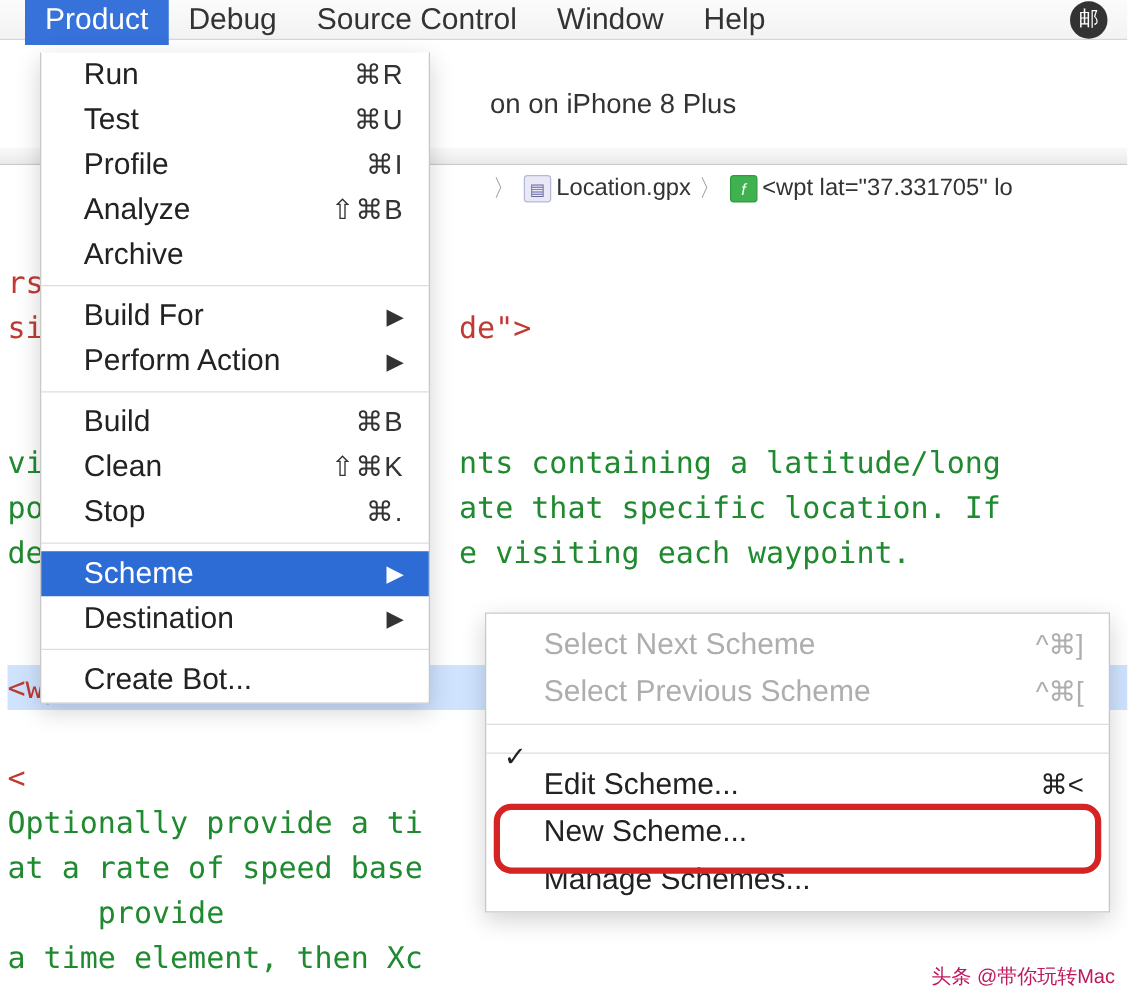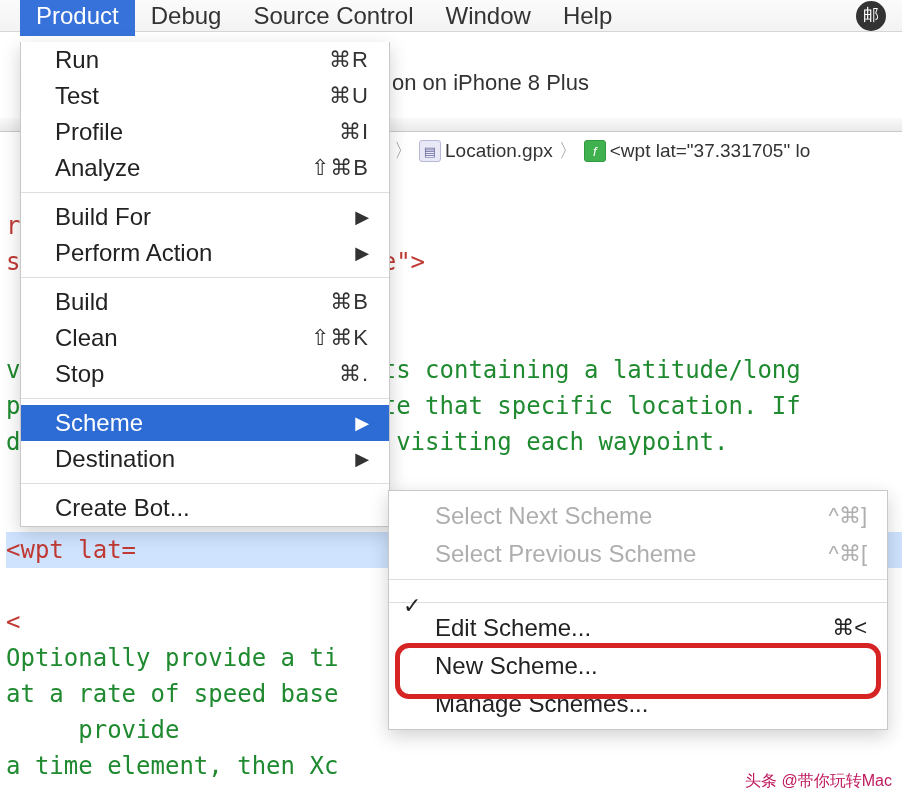--- a/index.html
+++ b/index.html
@@ -32,23 +32,23 @@
     }
     .menubar-spacer { flex: 1; }
     .menubar-icon {
       width: 30px; height: 30px; border-radius: 50%;
       background: #333; color: #fff; display: flex;
       align-items: center; justify-content: center;
       margin-right: 16px; font-size: 16px;
     }
     .dropdown {
       position: absolute;
-      left: 20px;
+      left: 32px;
       top: 42px;
-      width: 370px;
+      width: 312px;
       background: #fff;
       border: 1px solid #c8c8c8;
       border-top: none;
       box-shadow: 0 6px 18px rgba(0,0,0,0.18);
       font-size: 24px;
     }
     .dropdown .item {
       display: flex;
       align-items: center;
       padding: 4px 20px 4px 34px;
@@ -188,20 +188,23 @@
       <span class="sc">⌘U</span>
     </div>
   <div class="item">
       <span class="label">Profile</span>
       <span class="sc">⌘I</span>
     </div>
   <div class="item">
       <span class="label">Analyze</span>
       <span class="sc">⇧⌘B</span>
     </div>
+  <div class="item">
+      <span class="label">Archive</span>
+    </div>
   <div class="sep"></div>
   <div class="item">
       <span class="label">Build For</span>
       <span class="arrow">▶</span>
     </div>
   <div class="item">
       <span class="label">Perform Action</span>
       <span class="arrow">▶</span>
     </div>
   <div class="sep"></div>

